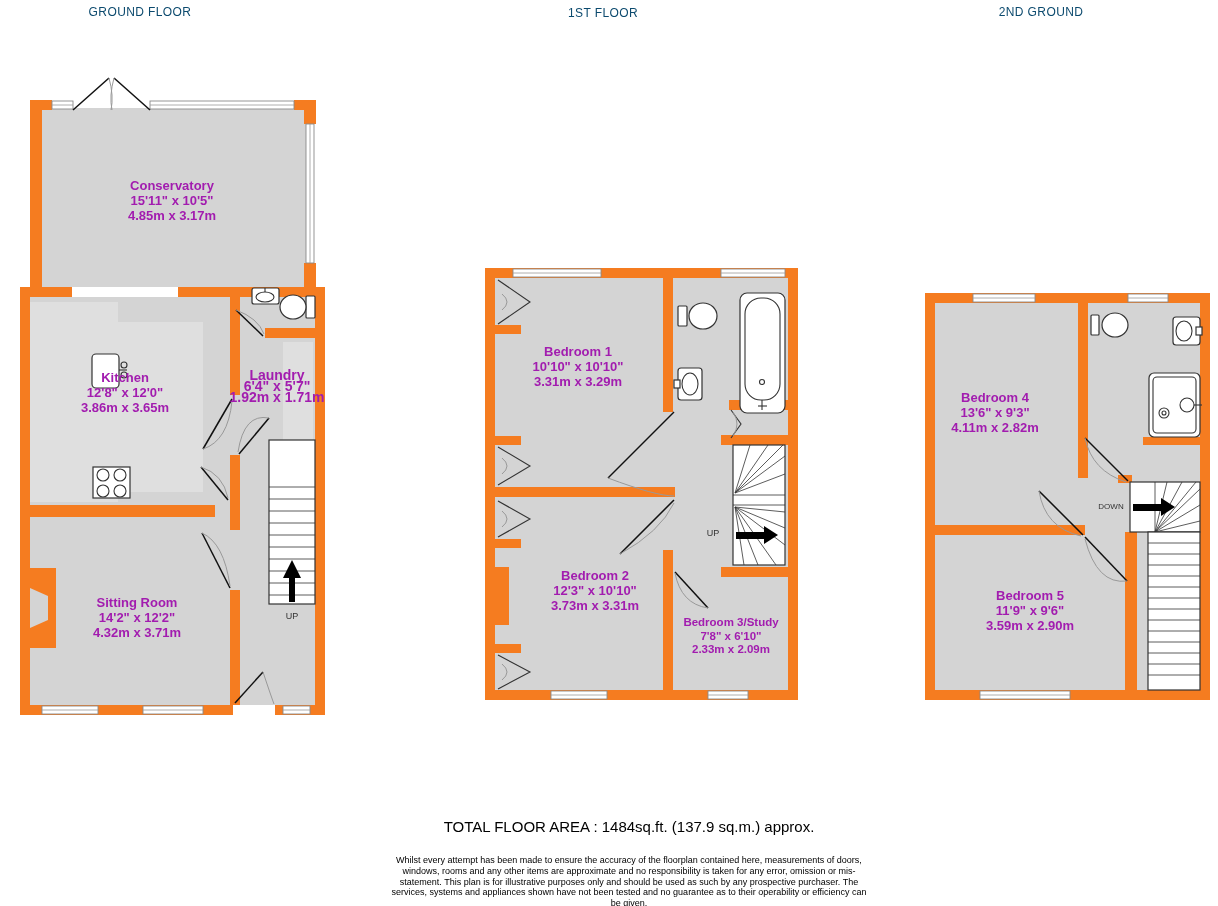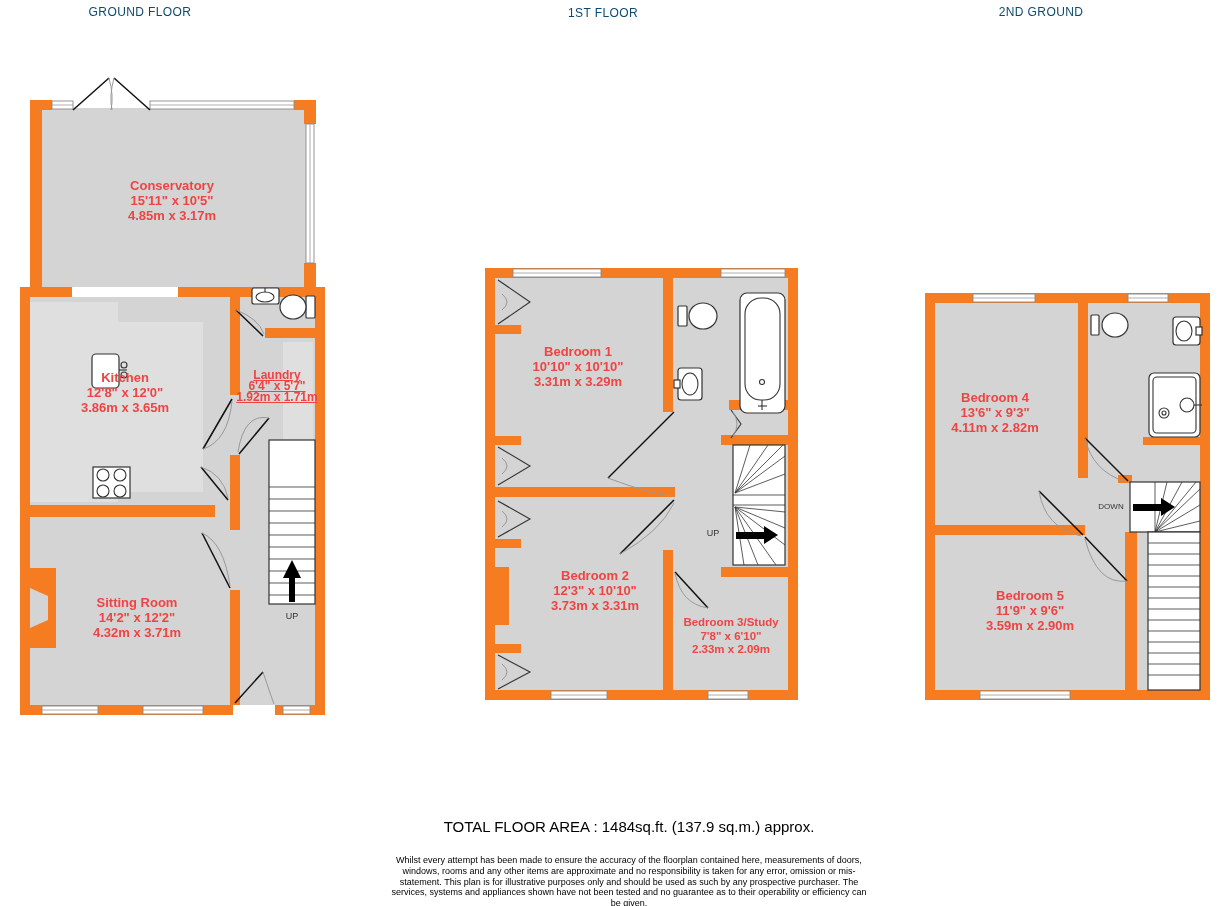--- a/index.html
+++ b/index.html
@@ -1,23 +1,23 @@
 <!DOCTYPE html>
 <html><head>
 <meta charset="utf-8">
 <style>
   html,body{margin:0;padding:0;background:#fff;}
   #canvas{position:relative;width:1218px;height:906px;background:#fff;overflow:hidden;
           font-family:"Liberation Sans",sans-serif;}
   .floor-title{position:absolute;text-align:center;font-size:12px;color:#0c4a6e;letter-spacing:.4px;}
   .floor{position:absolute;}
   .floor svg{position:absolute;left:0;top:0;}
-  .room-label{position:absolute;text-align:center;font-weight:bold;color:#ef4444;
+  .room-label{position:absolute;text-align:center;font-weight:bold;color:#a21caf;
               font-size:13px;line-height:15px;white-space:nowrap;}
-  .room-label.small{font-size:12px;line-height:11px;text-decoration:underline;}
+  .room-label.small{font-size:14px;line-height:11px;}
   .room-label.mid{font-size:11.5px;line-height:13.5px;}
   .stair-label{position:absolute;text-align:center;font-size:9px;color:#333;}
   .stair-label.tiny{font-size:8px;}
   #footer{position:absolute;left:379px;top:818px;width:500px;text-align:center;color:#000;}
   #footer .total{font-size:15px;margin-bottom:20px;}
   #footer .disclaimer{font-size:9px;line-height:10.8px;width:478px;margin:0 auto;}
   #footer .credit{font-size:9.5px;margin-top:2px;}
   
   .w{fill:#F57C20;}
   .rm{fill:#D4D4D4;}

